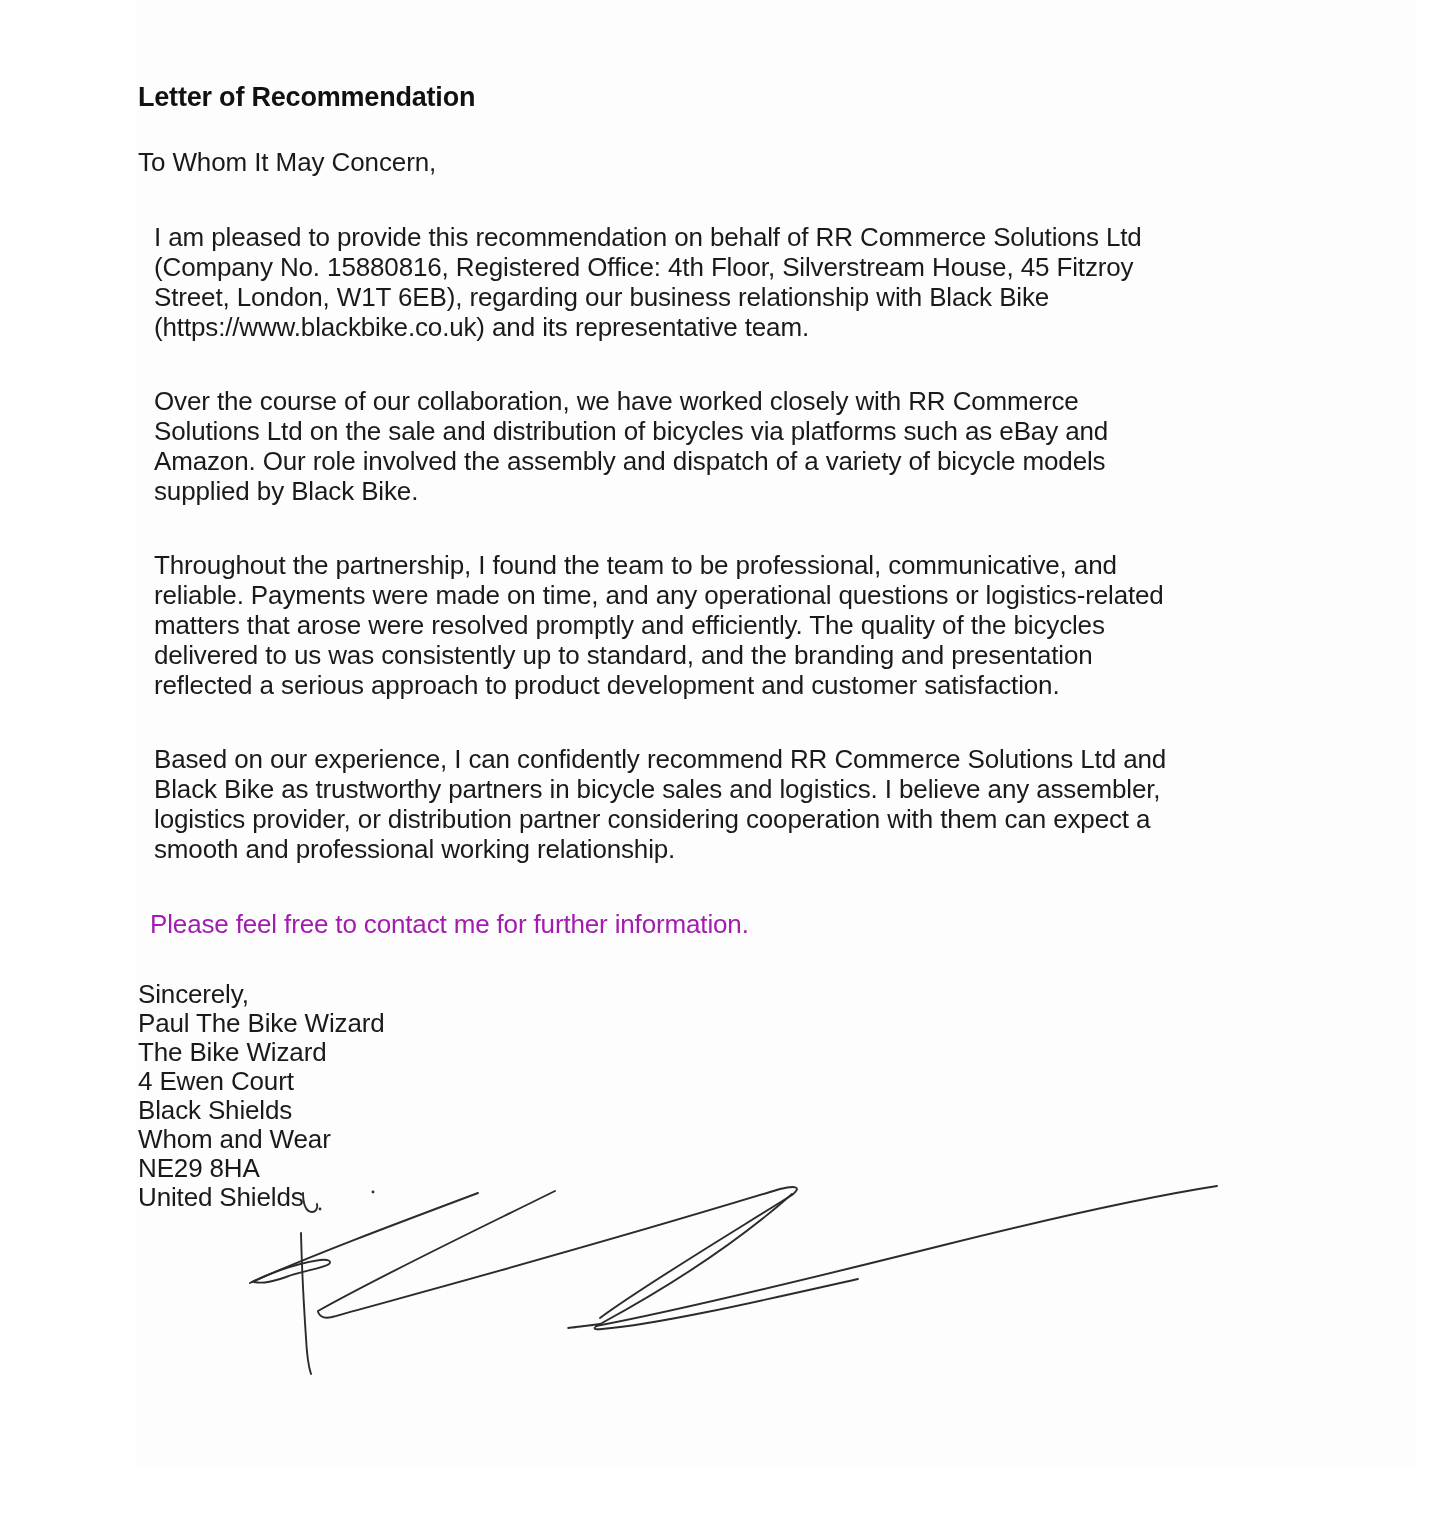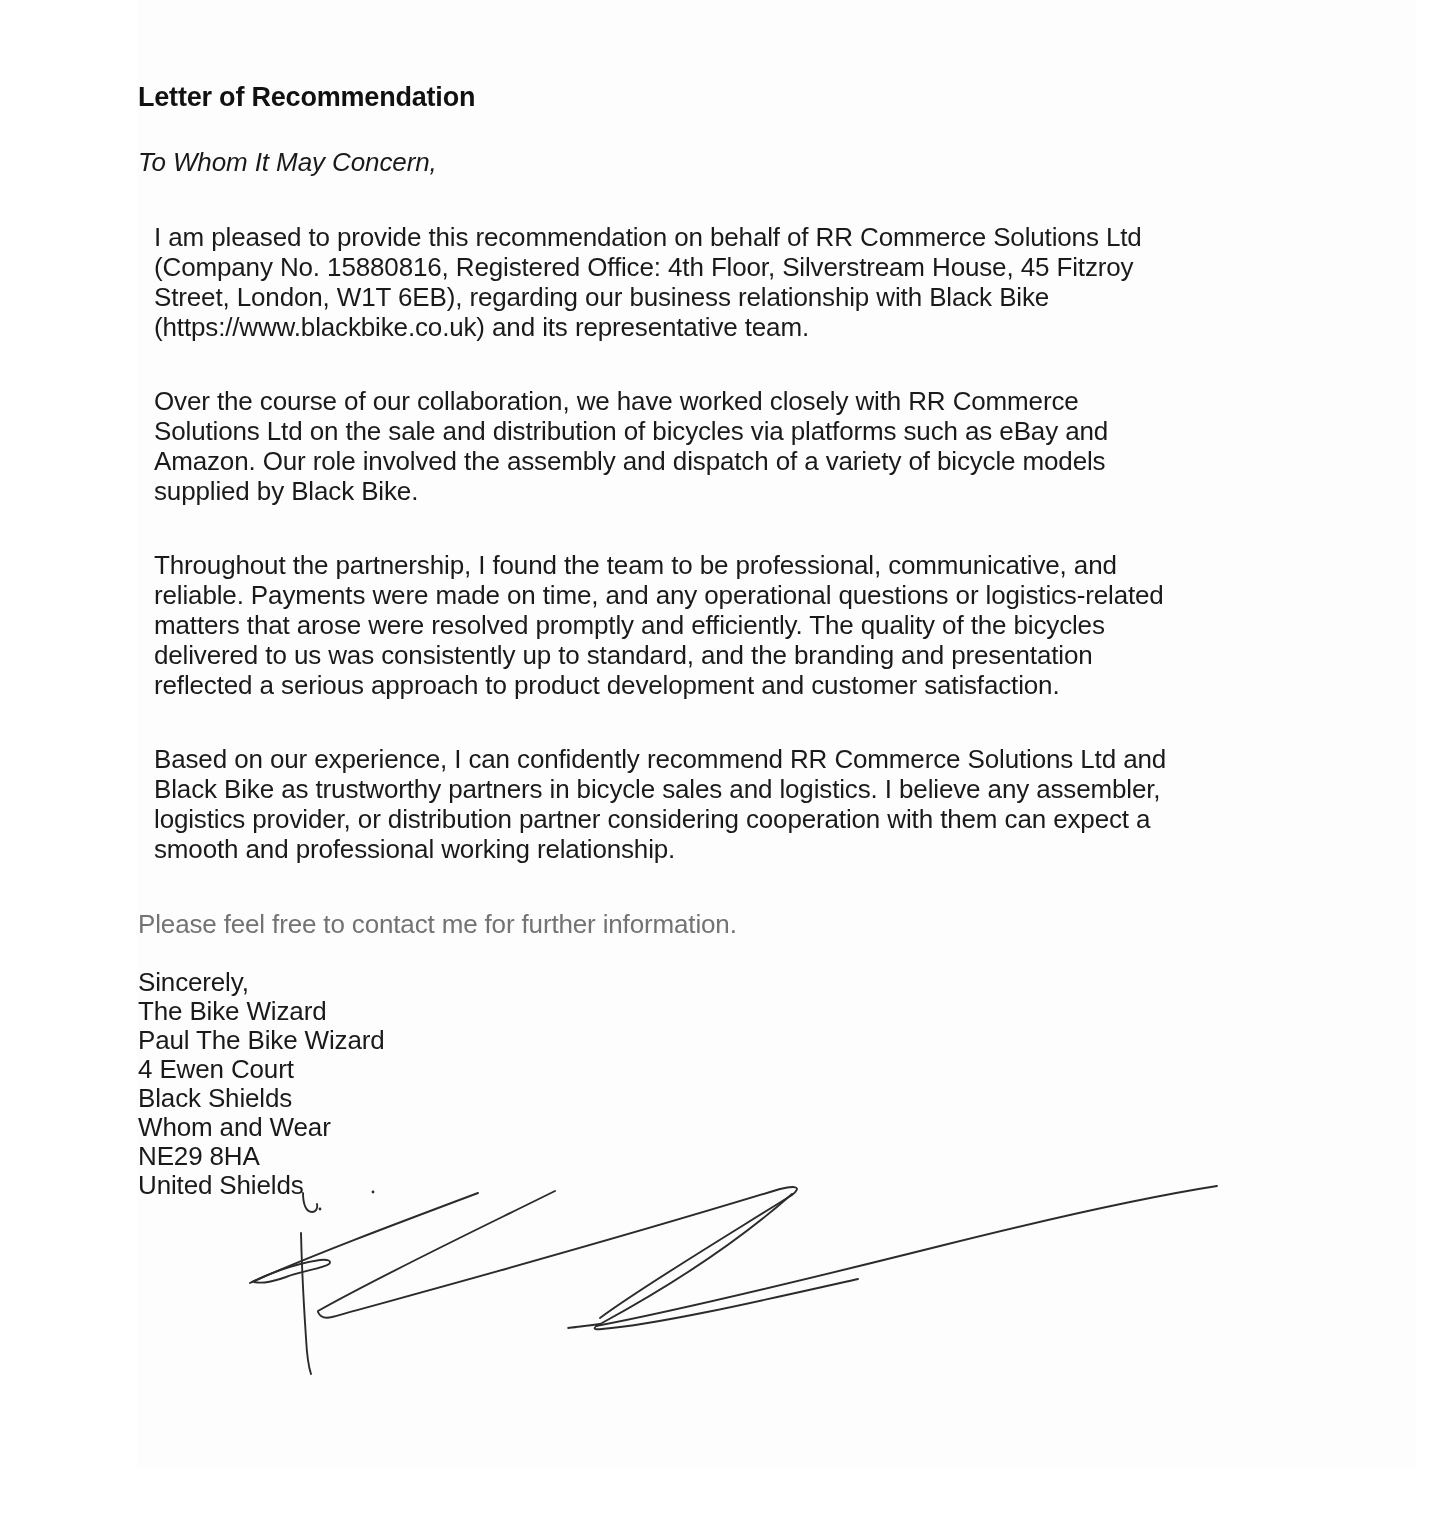--- a/index.html
+++ b/index.html
@@ -37,42 +37,41 @@
     font-weight: bold;
     color: #111111;
     letter-spacing: -0.2px;
     margin: 0;
     padding-top: 81px;
     line-height: 32px;
   }
 
   .salutation {
     font-size: 26px;
-    font-style: italic;
     color: #1a1a1a;
     margin: 0;
     padding-top: 33px;
     line-height: 32px;
     letter-spacing: -0.1px;
   }
 
   .para {
     font-size: 26px;
     color: #1a1a1a;
     margin: 16px;
     padding-top: 28px;
     line-height: 30px;
     letter-spacing: -0.15px;
     word-spacing: 0.1px;
   }
 
   .closing-line {
     font-size: 26px;
-    color: #737373;
-    margin: 0;
+    color: #a21caf;
+    margin: 12px;
     padding-top: 29px;
     line-height: 30px;
     letter-spacing: -0.15px;
   }
 
   .signoff-block {
     font-size: 26px;
     color: #1a1a1a;
     margin: 0;
     padding-top: 29px;
@@ -112,22 +111,22 @@
   <p class="para">Over the course of our collaboration, we have worked closely with RR Commerce Solutions Ltd on the sale and distribution of bicycles via platforms such as eBay and Amazon. Our role involved the assembly and dispatch of a variety of bicycle models supplied by Black Bike.</p>
 
   <p class="para">Throughout the partnership, I found the team to be professional, communicative, and reliable. Payments were made on time, and any operational questions or logistics-related matters that arose were resolved promptly and efficiently. The quality of the bicycles delivered to us was consistently up to standard, and the branding and presentation reflected a serious approach to product development and customer satisfaction.</p>
 
   <p class="para">Based on our experience, I can confidently recommend RR Commerce Solutions Ltd and Black Bike as trustworthy partners in bicycle sales and logistics. I believe any assembler, logistics provider, or distribution partner considering cooperation with them can expect a smooth and professional working relationship.</p>
 
   <p class="closing-line">Please feel free to contact me for further information.</p>
 
   <div class="signoff-block">
     <span class="signoff-line">Sincerely,</span>
+    <span class="signoff-line">Paul The Bike Wizard</span>
     <span class="signoff-line">The Bike Wizard</span>
-    <span class="signoff-line">Paul The Bike Wizard</span>
     <span class="signoff-line">4 Ewen Court</span>
     <span class="signoff-line">Black Shields</span>
     <span class="signoff-line">Whom and Wear</span>
     <span class="signoff-line">NE29 8HA</span>
     <span class="signoff-line">United Shields</span>
   </div>
 
 </div>
 
 <div class="signature-wrap">

